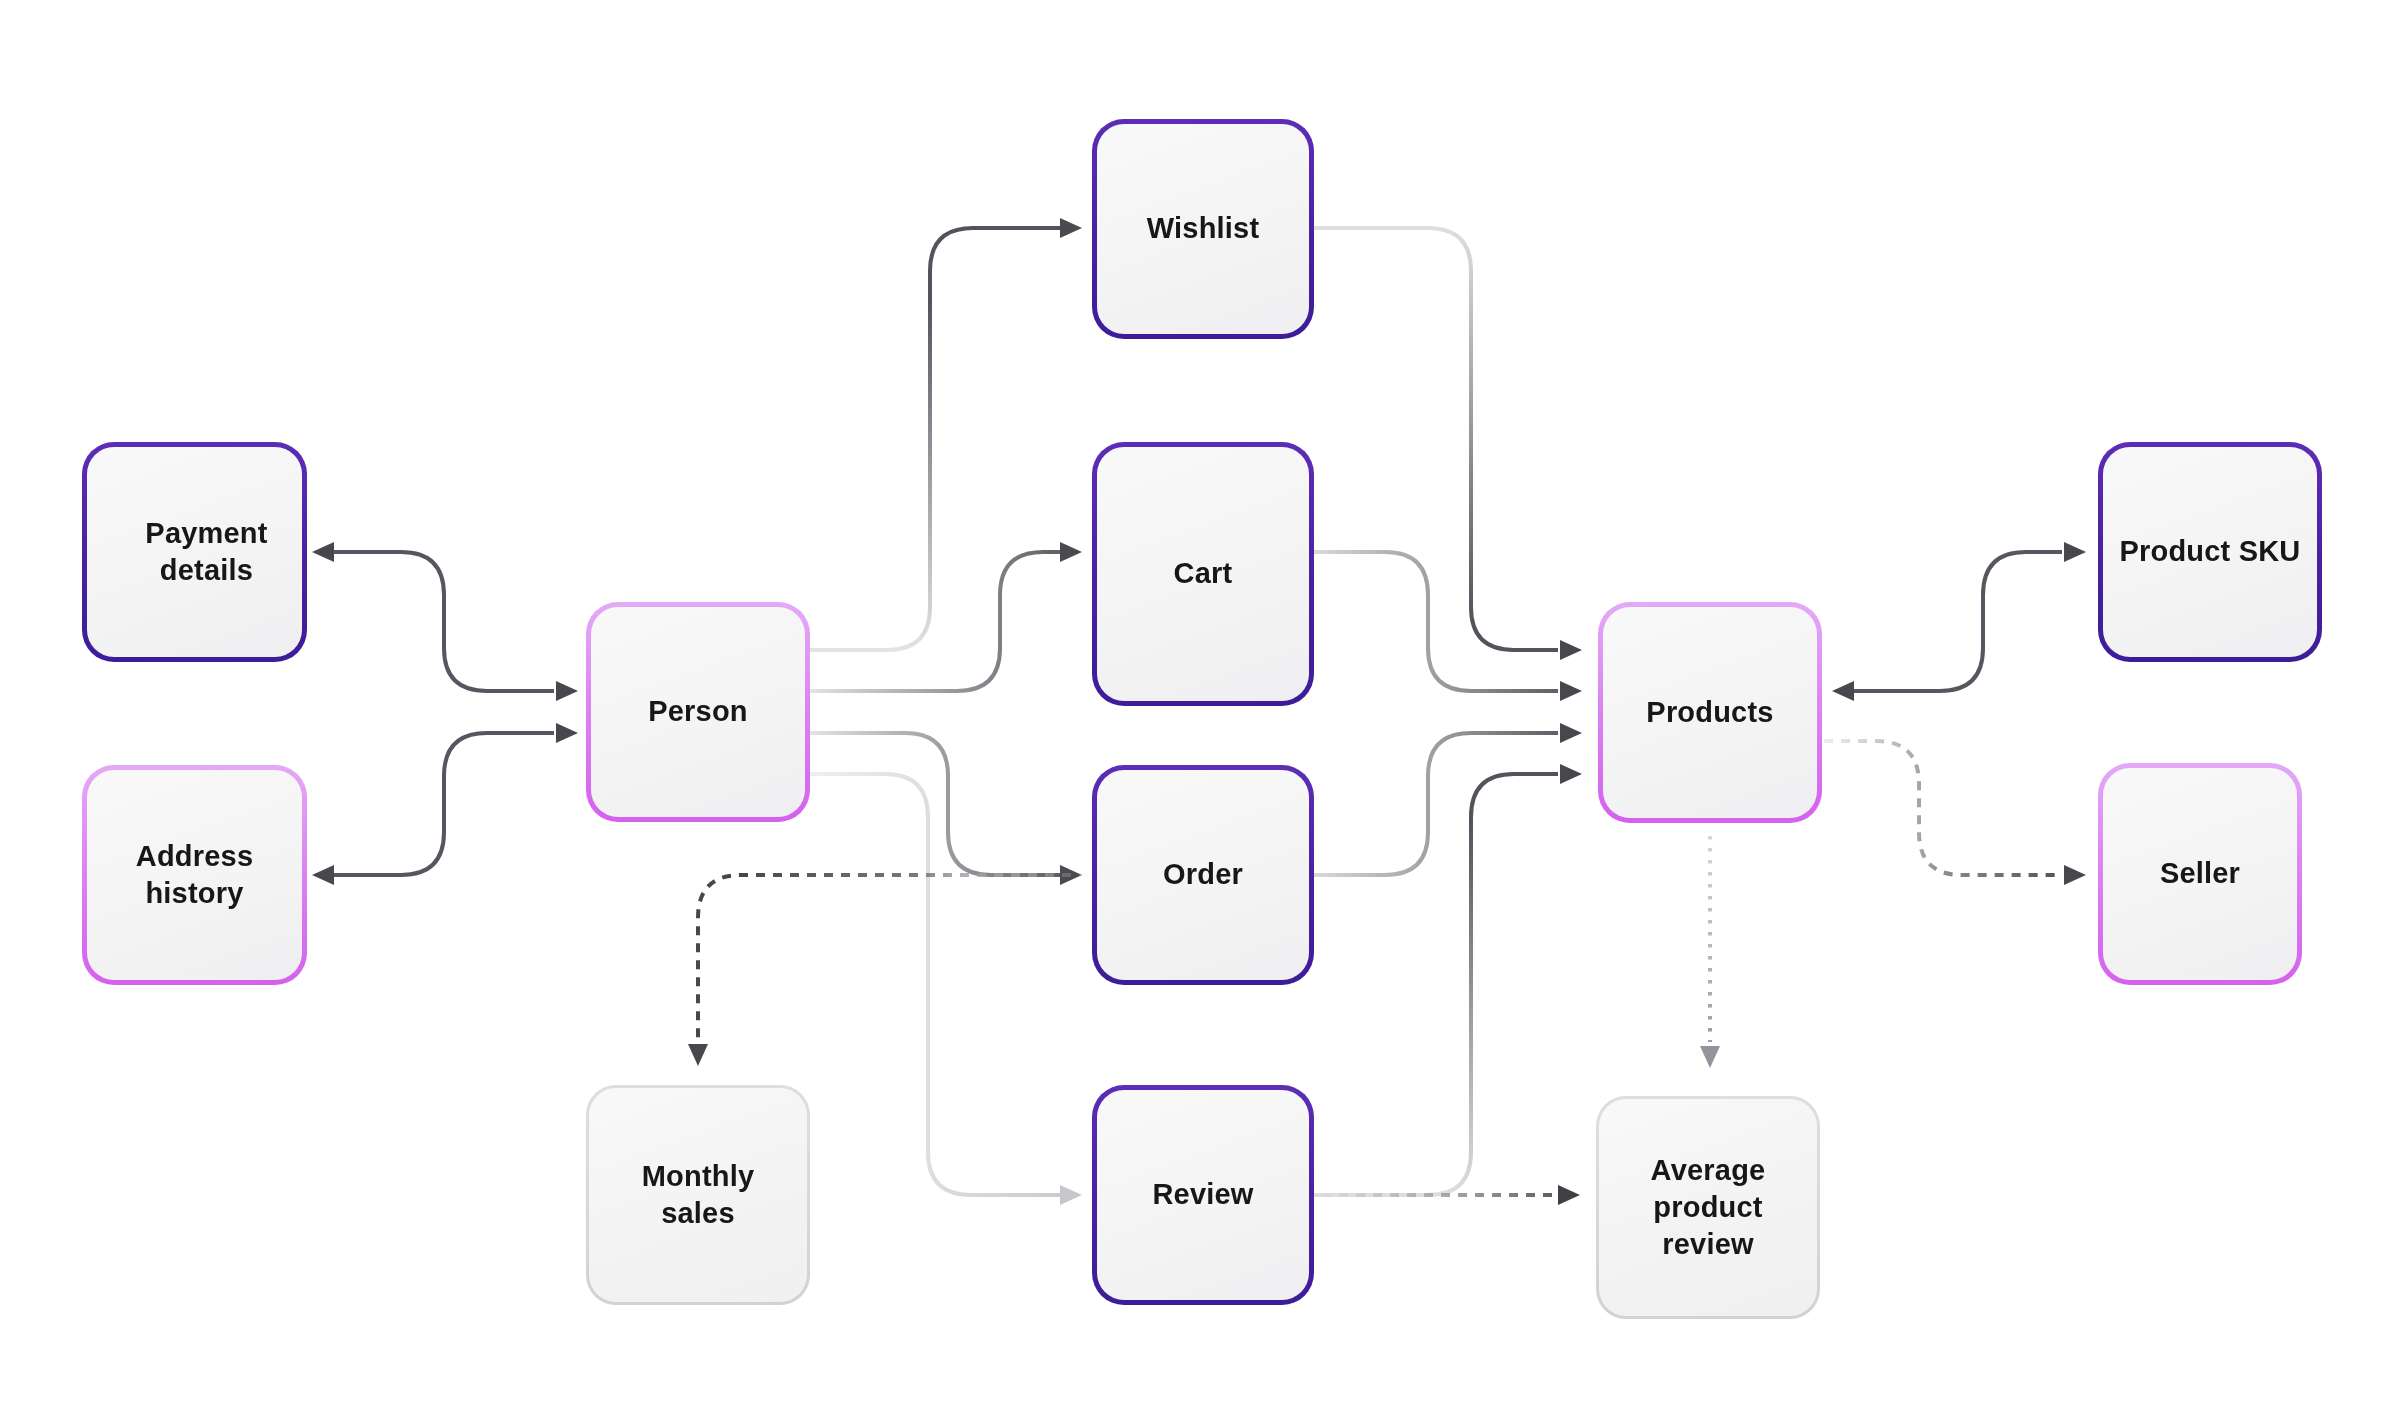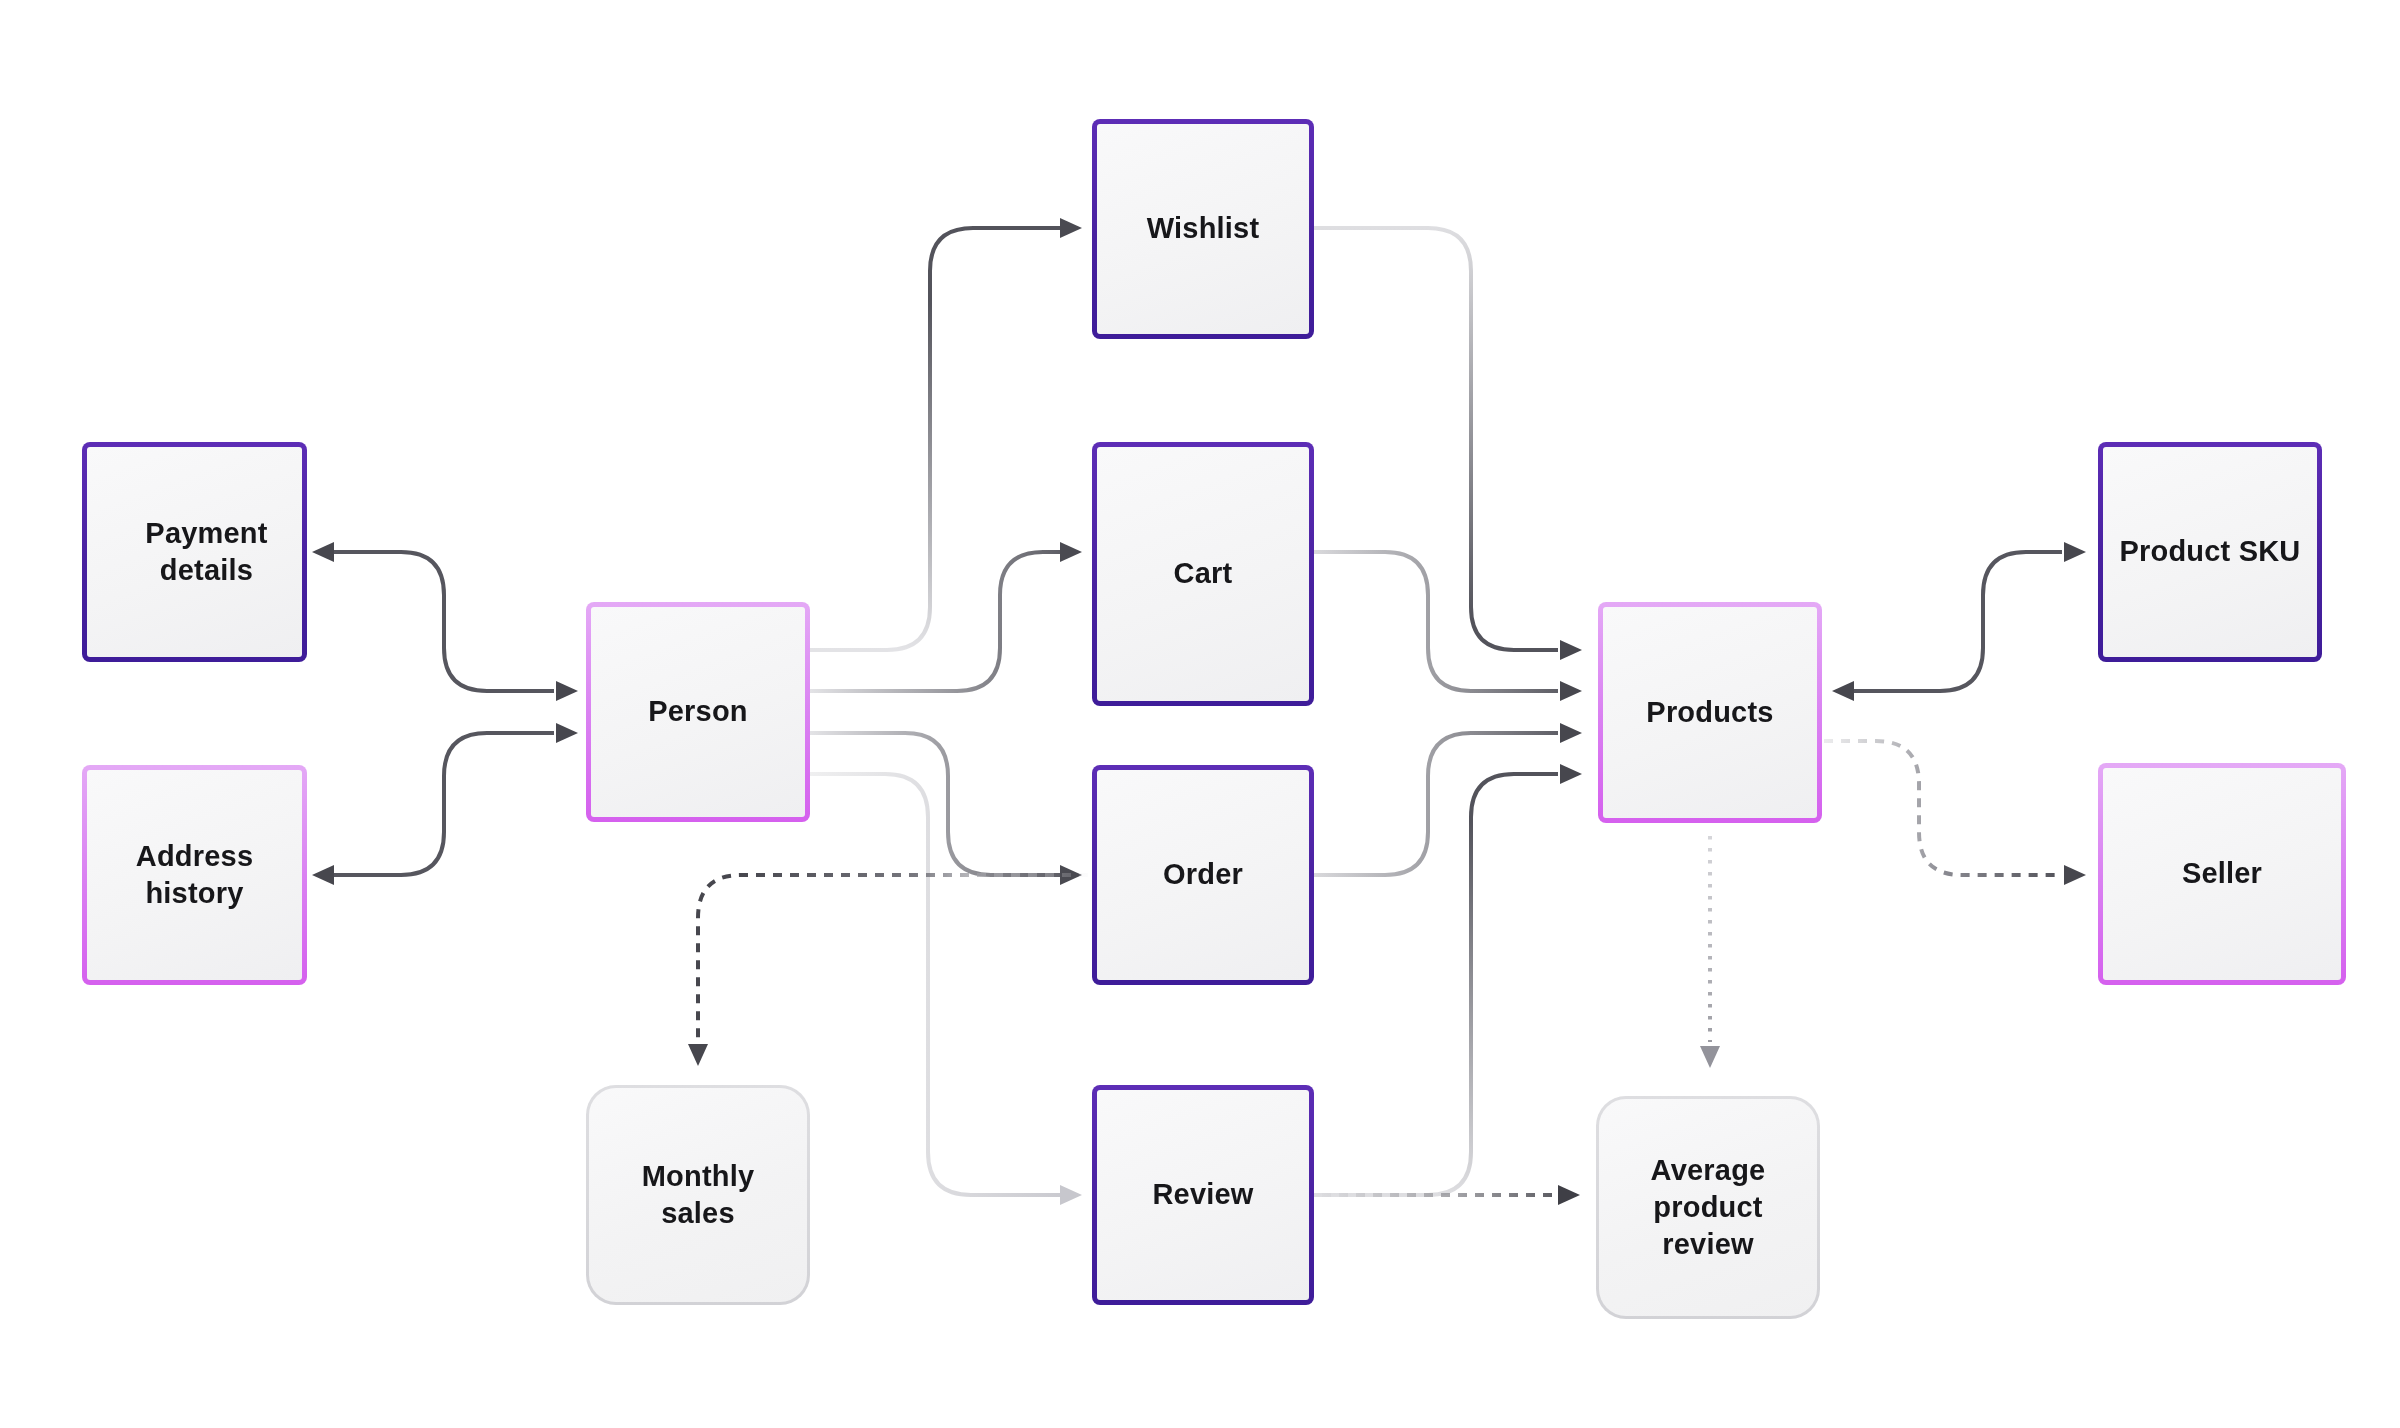--- a/index.html
+++ b/index.html
@@ -8,21 +8,21 @@
     width:2400px;height:1428px;
     background:#ffffff;
     font-family:"Liberation Sans", sans-serif;
     overflow:hidden;
   }
   svg.edges{position:absolute;left:0;top:0;width:2400px;height:1428px;display:block;}
   .node{
     position:absolute;
     box-sizing:border-box;
     border:5px solid transparent;
-    border-radius:8px;
+    border-radius:32px;
     display:flex;align-items:center;justify-content:center;
     text-align:center;
     font-size:29px;font-weight:600;line-height:1.28;
     color:#17171a;letter-spacing:.2px;
     padding:0 12px;
     cursor:pointer;
   }
   .node.indigo{
     background:linear-gradient(160deg,#f9f9fa 0%,#f4f4f5 55%,#efeff1 100%) padding-box,
                linear-gradient(180deg,#5d2db6 0%,#48219f 55%,#3e1c99 100%) border-box;
@@ -200,18 +200,18 @@
       </div>
       <div class="node pink" style="left: 1598px; top: 602px; width: 224px; height: 221px; align-items: center;">
         <span class="label">Products</span>
       </div>
       <div class="node gray" style="left: 1596px; top: 1096px; width: 224px; height: 223px;">
         <span class="label">Average product review</span>
       </div>
       <div class="node indigo" style="left: 2098px; top: 442px; width: 224px; height: 220px;">
         <span class="label">Product SKU</span>
       </div>
-      <div class="node pink" style="left: 2098px; top: 763px; width: 248px; height: 222px;">
+      <div class="node pink" style="left: 2098px; top: 763px; width: 204px; height: 222px;">
         <span class="label">Seller</span>
       </div>
     </div>
 
 </div>
 
 </body></html>

